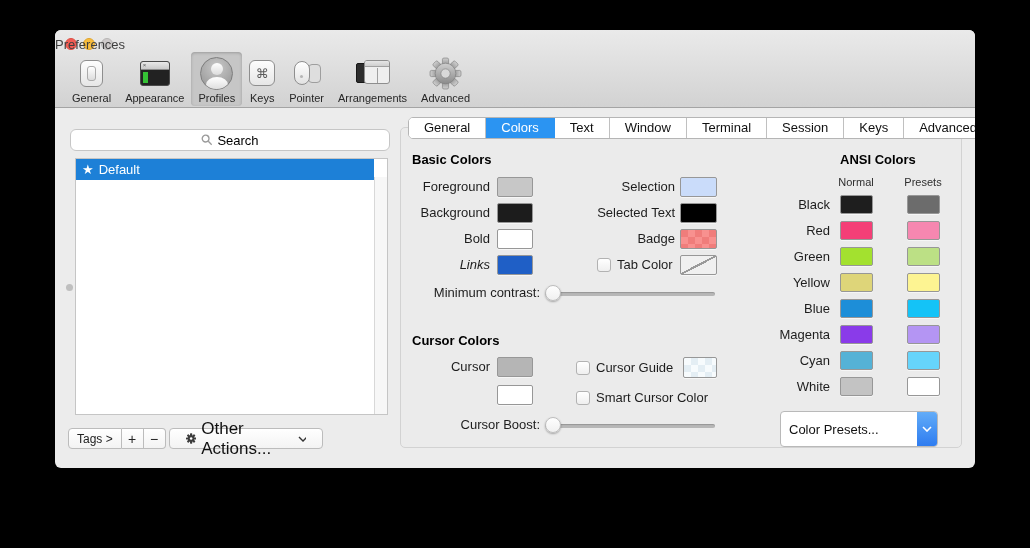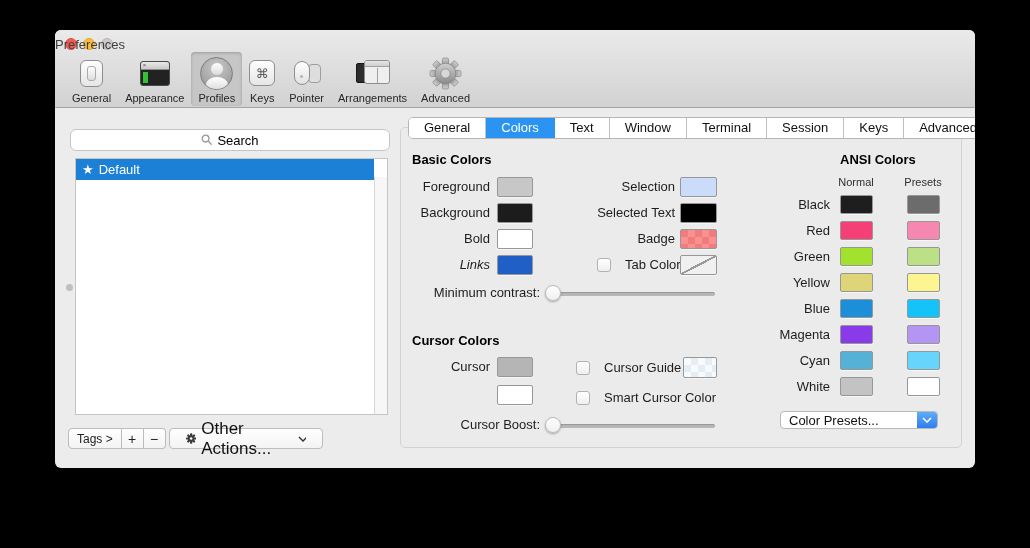--- a/index.html
+++ b/index.html
@@ -90,28 +90,28 @@
     border-right:1px solid #c0c0c0; background:#fff; white-space:nowrap; }
   .seg:last-child { border-right:none; }
   .seg.sel { color:#fff; border-right-color:transparent; }
   .heading { font-size:13px; font-weight:bold; color:#000; position:absolute; }
   .lbl { font-size:13px; color:#1d1d1d; position:absolute; line-height:20px; }
   .rlab { text-align:right; }
   .swatch { position:absolute; border:1px solid #979797; border-radius:2px;
     box-shadow:0 1px 0 rgba(255,255,255,.55); }
   .cb { width:14px; height:14px; background:linear-gradient(#fff,#efefef);
     border:1px solid #b2b2b2; border-radius:3px; flex:0 0 auto; }
-  .cbrow { position:absolute; display:flex; align-items:center; gap:14px; font-size:13px; color:#1d1d1d; }
+  .cbrow { position:absolute; display:flex; align-items:center; gap:6px; font-size:13px; color:#1d1d1d; }
   .slider { position:absolute; width:170px; height:16px; }
   .slider .track { position:absolute; left:0; right:0; top:7px; height:4px;
     background:#b7b7b7; border-radius:2px; box-shadow:inset 0 1px 1px rgba(0,0,0,.18); }
   .slider .knob { position:absolute; left:0; top:0; width:16px; height:16px; border-radius:50%;
     background:linear-gradient(#fefefe,#f0f0f0); border:1px solid #bdbdbd; box-shadow:0 1px 2px rgba(0,0,0,.3); }
   .colhead { position:absolute; font-size:11px; color:#2e2e2e; width:40px; text-align:center; }
-  .presets { position:absolute; left:725px; top:381px; width:158px; height:18px;
+  .presets { position:absolute; left:725px; top:381px; width:158px; height:36px;
     background:#fff; border:1px solid #b9b9b9; border-radius:4px; display:flex; align-items:center;
     font-size:13px; color:#111; padding-left:8px; position:absolute; overflow:hidden; }
   .presets .cap { margin-left:auto; width:20px; height:100%;
     background:linear-gradient(#62acf8,#2e7cf0); display:flex; align-items:center; justify-content:center; }
   .empty-swatch { background:
       linear-gradient(to bottom right, transparent calc(50% - 1px), #9a9a9a calc(50% - 1px),
       #9a9a9a calc(50% + 1px), transparent calc(50% + 1px)), #f0f0f0; }
 </style>
 </head>
 <body>

